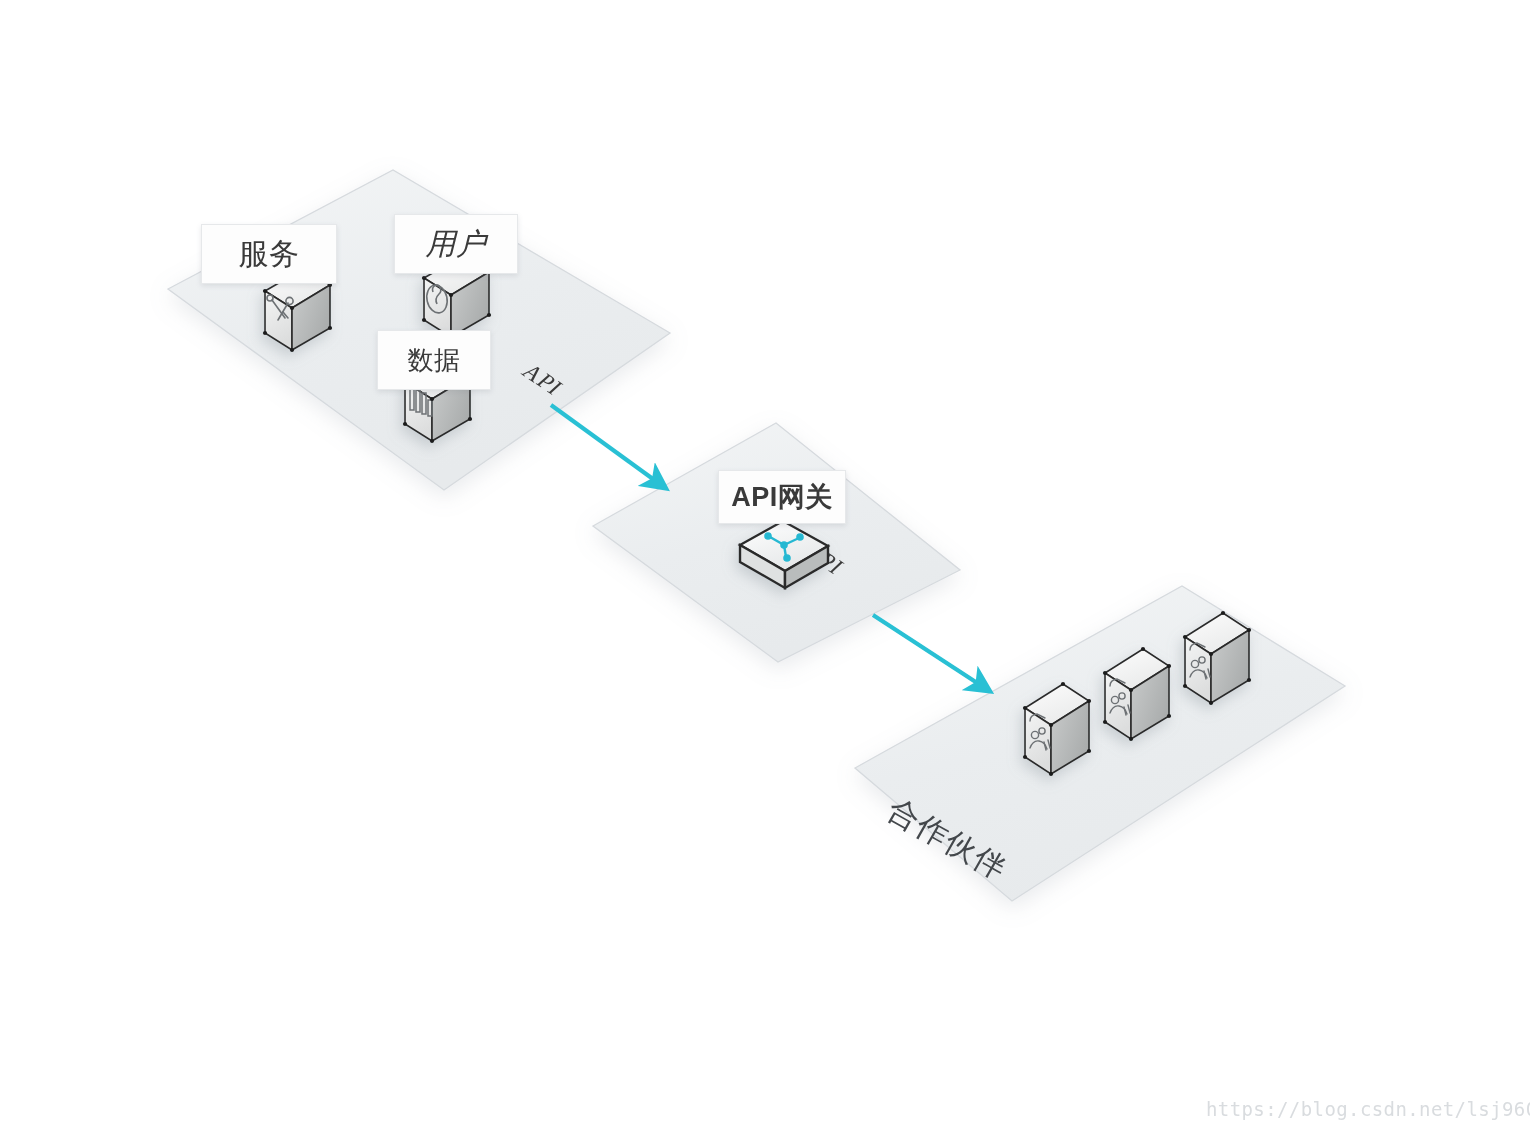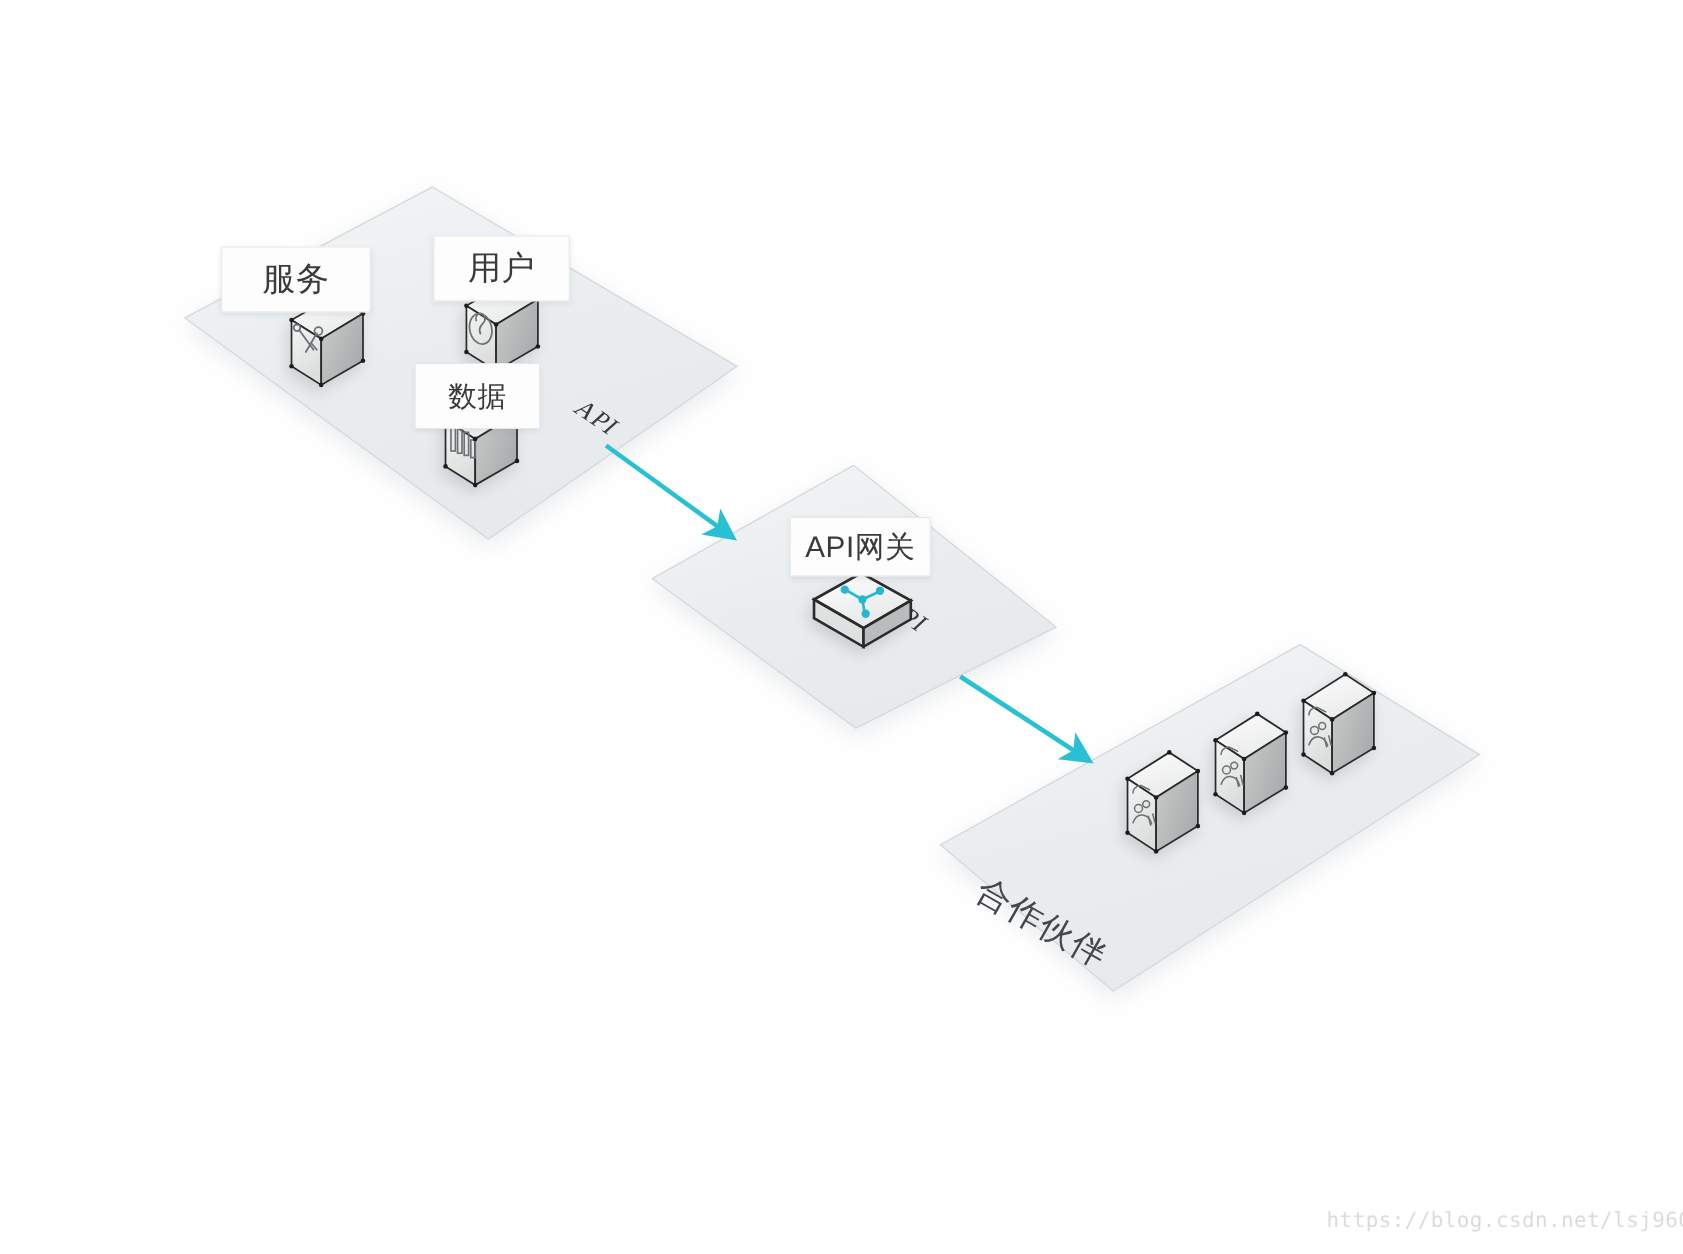--- a/index.html
+++ b/index.html
@@ -29,23 +29,23 @@
     font-family: "Liberation Sans", "DejaVu Sans", sans-serif;
     display: flex;
     align-items: center;
     justify-content: center;
     box-shadow: 0 2px 5px rgba(120,130,140,0.18);
     white-space: nowrap;
     letter-spacing: 0.5px;
     z-index: 40;
   }
   #label-service  { left: 201px; top: 224px; width: 134px; height: 58px; font-size: 30px; }
-  #label-user     { left: 394px; top: 214px; width: 122px; height: 58px; font-size: 30px; }
+  #label-user     { left: 394px; top: 214px; width: 122px; height: 58px; font-size: 30px; font-style: italic; }
   #label-data     { left: 377px; top: 330px; width: 112px; height: 58px; font-size: 26px; }
-  #label-gateway  { left: 718px; top: 470px; width: 126px; height: 52px; font-size: 27px; }
+  #label-gateway  { left: 718px; top: 470px; width: 126px; height: 52px; font-size: 27px; font-weight: bold; }
 
   #watermark {
     position: absolute;
     left: 1206px;
     top: 1098px;
     font-family: "DejaVu Sans Mono", "Liberation Mono", monospace;
     font-size: 19px;
     color: #d9dcdf;
     letter-spacing: 0.4px;
     white-space: nowrap;

